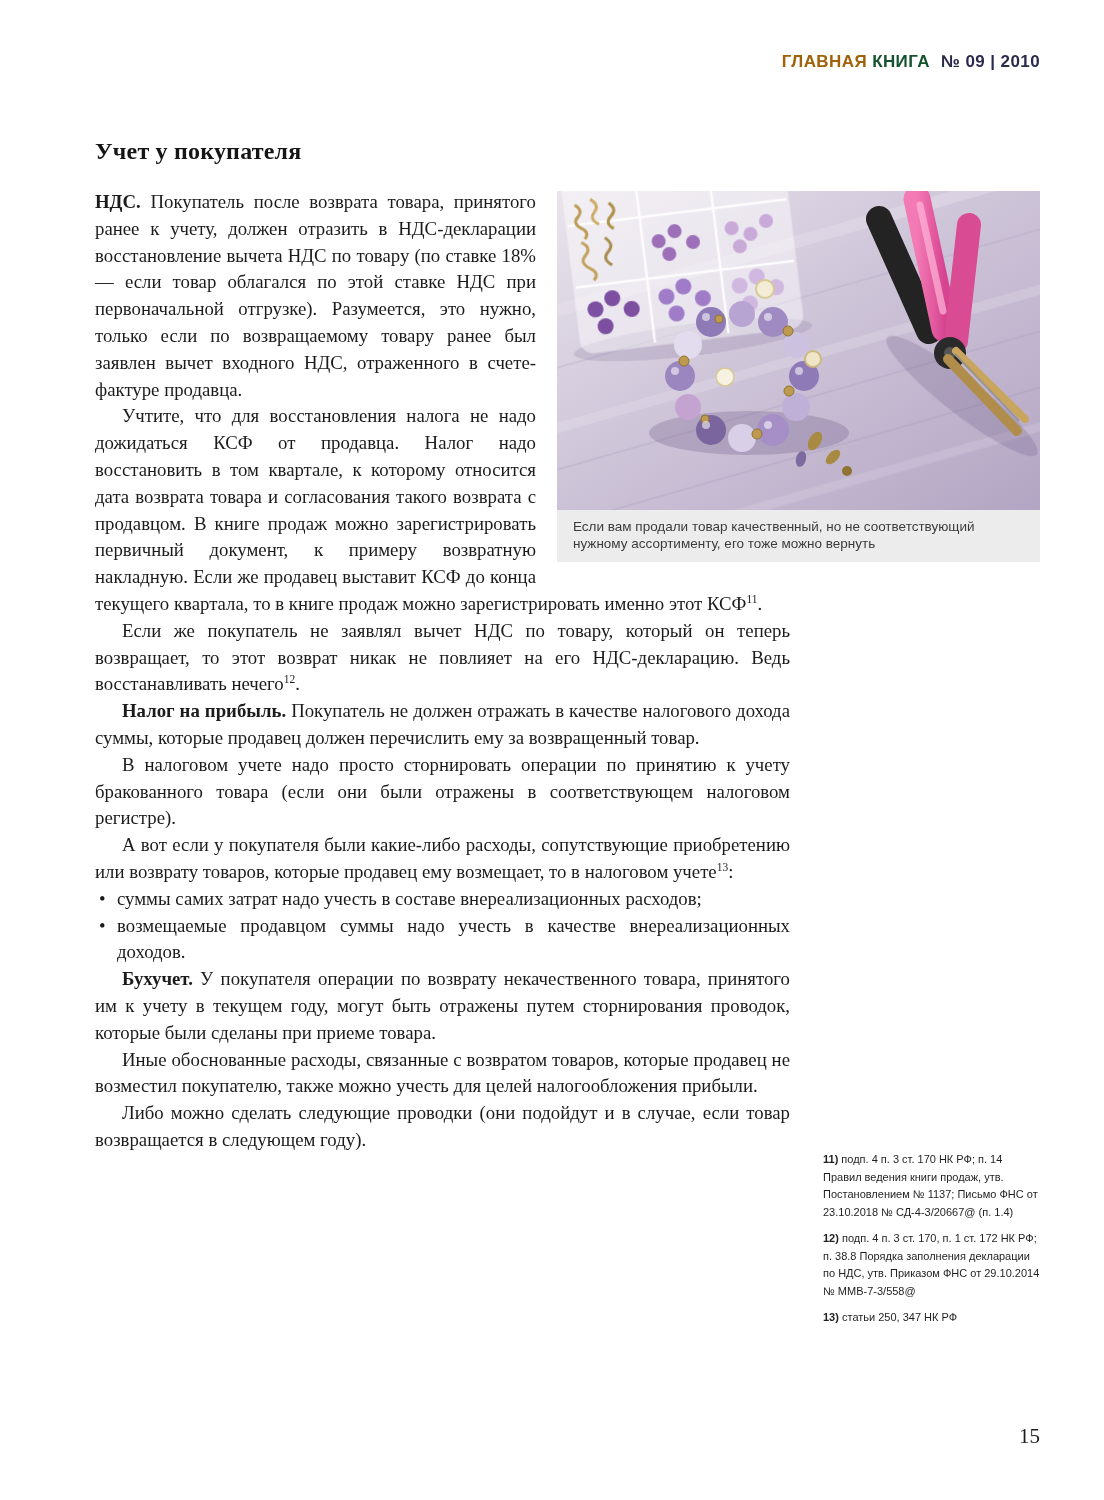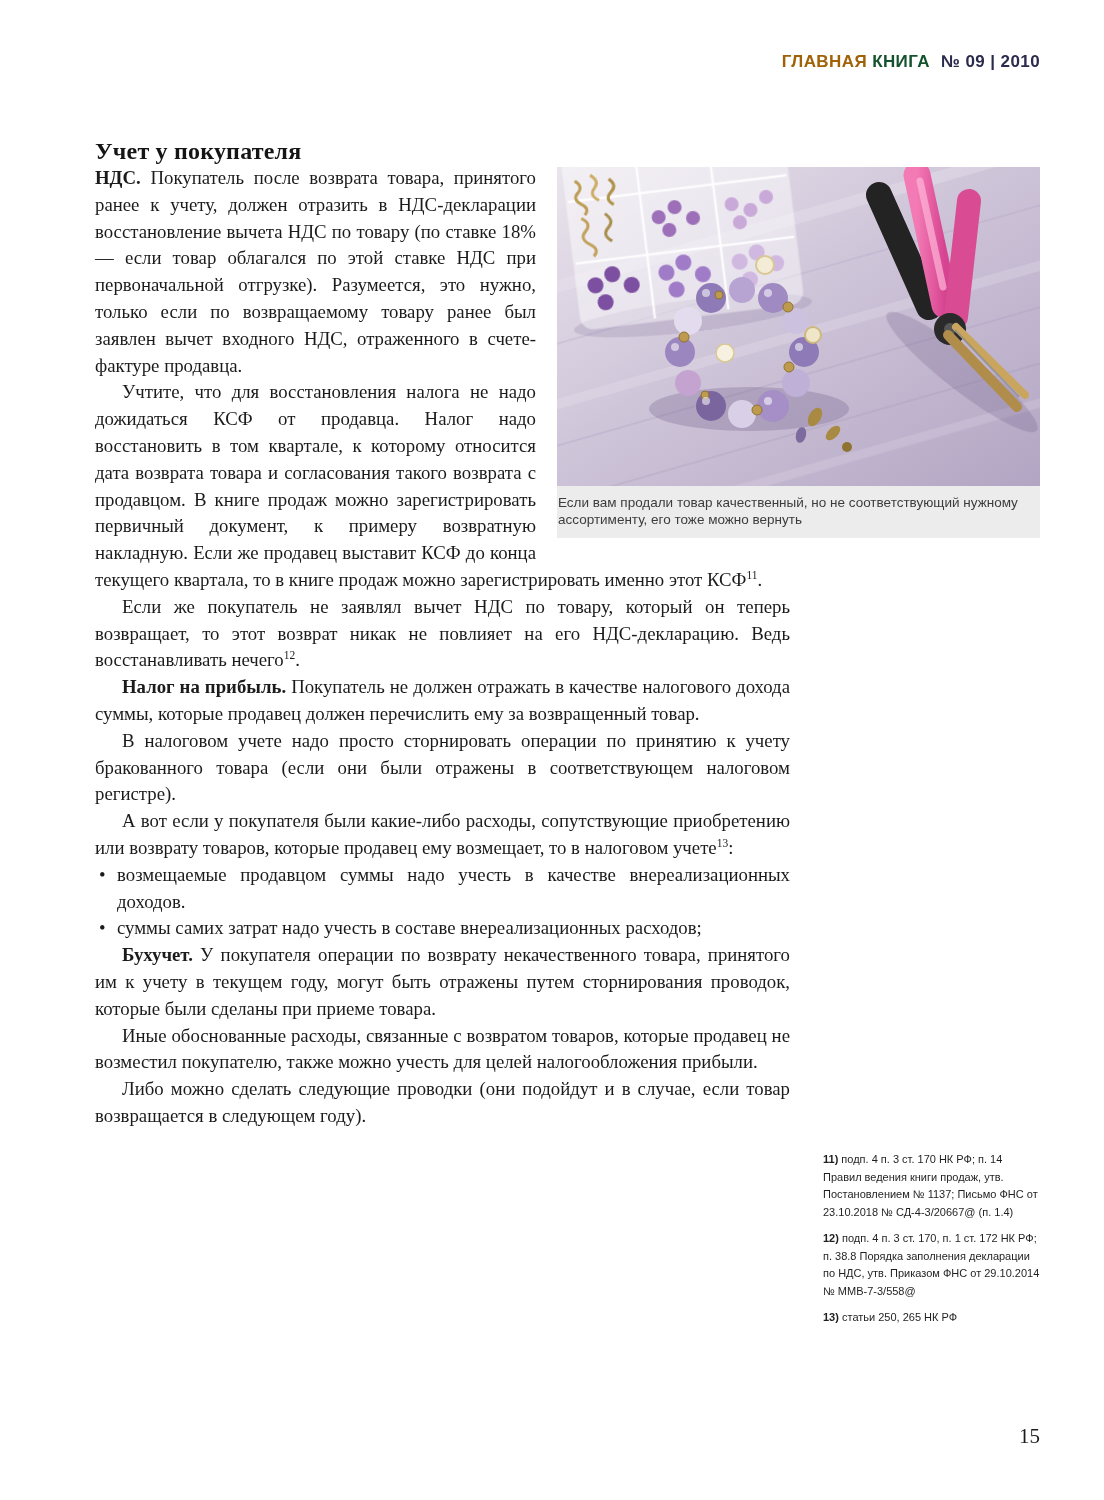--- a/index.html
+++ b/index.html
@@ -9,33 +9,33 @@
   .page { position:absolute; inset:0; background:#fff; overflow:hidden; }
 
   
   .mag-header { position:absolute; top:52px; right:64px; font-family:"Liberation Sans","DejaVu Sans",sans-serif; font-size:17px; font-weight:bold; letter-spacing:.4px; color:#2a2a4d; white-space:nowrap; }
   .mag-header .w1 { color:#a16207;margin-left:8px; }
   .mag-header .w2 { color:#14532d; }
   .mag-header .issue { color:#2a2a4d; font-weight:bold; margin-left:6px; }
 
   
   .article { position:absolute; left:95px; top:138px; width:695px; }
-  .article h1 { font-size:24px; font-weight:bold; color:#151515; letter-spacing:.2px; }
+  .article h1 { font-size:24px; font-weight:bold; color:#151515; margin-bottom:24px; letter-spacing:.2px; }
   .article p { font-size:18.8px; line-height:26.8px; text-align:justify; }
   .article p.ind { text-indent:27px; }
   .article b { font-weight:bold; }
   sup { font-size:11.5px; line-height:0; vertical-align:super; }
 
   .bullet { font-size:18.8px; line-height:26.8px; text-align:justify; padding-left:22px; position:relative; }
   .bullet::before { content:"•"; position:absolute; left:4px; top:0; }
 
   
   .photo-wrap { float:right; width:483px; margin:2px -250px 14px 21px; }
   .photo-wrap svg { display:block; }
-  .photo-caption { background:#ececec; padding:8px 11px 10px 1px; font-family:"Liberation Sans","DejaVu Sans",sans-serif; font-size:13.5px; line-height:17px; color:#3c3c3c; text-align:left; }
+  .photo-caption { background:#ececec; padding:8px 11px 10px 16px; font-family:"Liberation Sans","DejaVu Sans",sans-serif; font-size:13.5px; line-height:17px; color:#3c3c3c; text-align:left; }
 
   
   .footnotes { position:absolute; left:823px; top:1151px; width:218px; font-family:"Liberation Sans","DejaVu Sans",sans-serif; font-size:11px; line-height:17.5px; color:#1f1f1f; }
   .fn { margin-bottom:9px; }
   .fn b { font-weight:bold; }
 
   .page-number { position:absolute; top:1424px; right:64px; font-size:21px; color:#1b1b1b; }
 </style>
 </head>
 <body>
@@ -190,31 +190,31 @@
     <p class="ind"><span>Учтите, что для восстановления налога не надо дожидаться КСФ от продавца. Налог надо восстановить в том квартале, к которому относится дата возврата товара и согласования такого возврата с продавцом. В книге продаж можно зарегистрировать первичный документ, к примеру возвратную накладную. Если же продавец выставит КСФ до конца текущего квартала, то в книге продаж можно зарегистрировать именно этот КСФ</span><sup>11</sup><span>.</span></p>
 
     <p class="ind"><span>Если же покупатель не заявлял вычет НДС по товару, который он теперь возвращает, то этот возврат никак не повлияет на его НДС-декларацию. Ведь восстанавливать нечего</span><sup>12</sup><span>.</span></p>
 
     <p class="ind"><b>Налог на прибыль.</b><span> Покупатель не должен отражать в качестве налогового дохода суммы, которые продавец должен перечислить ему за возвращенный товар.</span></p>
 
     <p class="ind"><span>В налоговом учете надо просто сторнировать операции по принятию к учету бракованного товара (если они были отражены в соответствующем налоговом регистре).</span></p>
 
     <p class="ind"><span>А вот если у покупателя были какие-либо расходы, сопутствующие приобретению или возврату товаров, которые продавец ему возмещает, то в налоговом учете</span><sup>13</sup><span>:</span></p>
 
+    <div class="bullet"><span>суммы самих затрат надо учесть в составе внереализационных расходов;</span></div>
     <div class="bullet"><span>возмещаемые продавцом суммы надо учесть в качестве внереализационных доходов.</span></div>
-    <div class="bullet"><span>суммы самих затрат надо учесть в составе внереализационных расходов;</span></div>
 
     <p class="ind"><b>Бухучет.</b><span> У покупателя операции по возврату некачественного товара, принятого им к учету в текущем году, могут быть отражены путем сторнирования проводок, которые были сделаны при приеме товара.</span></p>
 
     <p class="ind"><span>Иные обоснованные расходы, связанные с возвратом товаров, которые продавец не возместил покупателю, также можно учесть для целей налогообложения прибыли.</span></p>
 
     <p class="ind"><span>Либо можно сделать следующие проводки (они подойдут и в случае, если товар возвращается в следующем году).</span></p>
   </div>
 
   <div class="footnotes">
     <div class="fn"><b>11)</b><span> подп. 4 п. 3 ст. 170 НК РФ; п. 14 Правил ведения книги продаж, утв. Постановлением № 1137; Письмо ФНС от 23.10.2018 № СД-4-3/20667@ (п. 1.4)</span></div>
     <div class="fn"><b>12)</b><span> подп. 4 п. 3 ст. 170, п. 1 ст. 172 НК РФ; п. 38.8 Порядка заполнения декларации по НДС, утв. Приказом ФНС от 29.10.2014 № ММВ-7-3/558@</span></div>
-    <div class="fn"><b>13)</b><span> статьи 250, 265 НК РФ</span></div>
+    <div class="fn"><b>13)</b><span> статьи 250, 347 НК РФ</span></div>
   </div>
 
   <div class="page-number">15</div>
 
 </div>
 
 </body></html>

